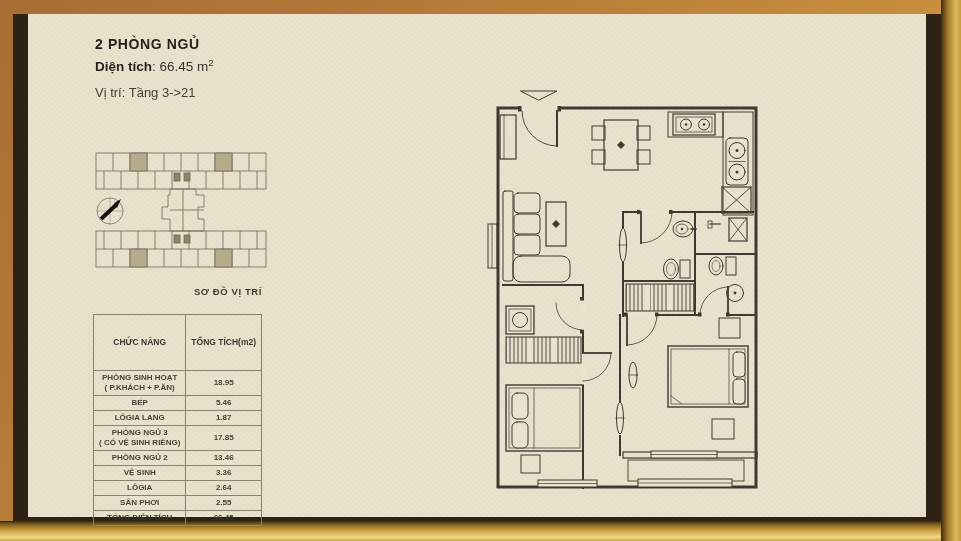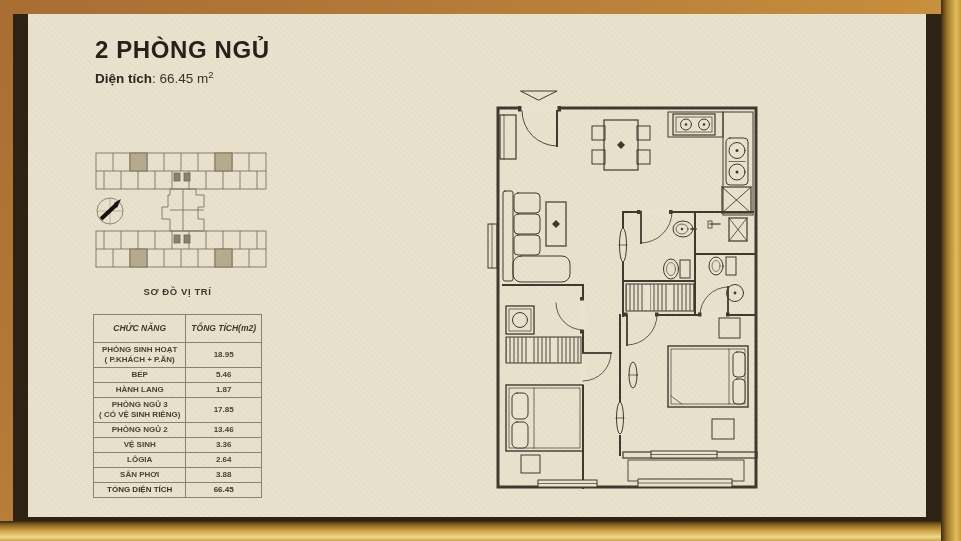--- a/index.html
+++ b/index.html
@@ -19,38 +19,38 @@
   .frame-dark{
     position:absolute;left:13px;top:14px;width:928px;height:507px;
     background:#2d2214;
   }
   .paper{
     position:absolute;left:28px;top:14px;width:898px;height:503px;
     background:#e9e2cd;
     background-image:repeating-linear-gradient(45deg,rgba(120,105,80,0.03) 0 2px,rgba(255,255,255,0.02) 2px 4px);
   }
   .info{position:absolute;left:67px;top:22px;color:#2b251d;}
-  .info h1{margin:0;font-size:24px;font-weight:bold;letter-spacing:0.6px;color:#27211a;}
+  .info h1{margin:0;font-size:14px;font-weight:bold;letter-spacing:0.6px;color:#27211a;}
   .area-line{margin:7px 0 11px;font-size:13.5px;color:#3a332a;}
   .area-line b{color:#2b251d;}
   .sup2{font-size:9.5px;position:relative;top:-5px;}
   .loc-line{margin:2px 0 0;font-size:13px;color:#453d32;}
   .siteplan{position:absolute;left:60px;top:133px;}
   .site-caption{
-    position:absolute;left:65px;top:272px;width:169px;text-align:center;
+    position:absolute;left:65px;top:272px;width:169px;text-align:right;
     font-size:9.5px;font-weight:bold;letter-spacing:0.6px;color:#3f382e;
   }
   table.area{
     position:absolute;left:65px;top:300px;width:169px;border-collapse:collapse;z-index:1;
   }
   table.area th,table.area td{
     border:1px solid #8c8170;font-size:8px;font-weight:bold;color:#4a4236;
     text-align:center;padding:2px 2px;line-height:1.25;
   }
-  table.area th{font-size:8.5px;padding:8px 2px;color:#3f382e;font-style:italic;}
+  table.area th{font-size:8.5px;padding:22px 2px;color:#3f382e;}
   table.area .l2{display:block;}
   table.area tr.total td{color:#3a3226;}
   .watermark{
     position:absolute;left:25px;top:430px;width:440px;text-align:center;z-index:2;
     font-family:"DejaVu Serif",serif;color:rgba(246,241,227,0.6);pointer-events:none;
   }
   .watermark .wm1{font-size:44px;letter-spacing:7px;}
   .watermark .wm2{font-size:14px;letter-spacing:17px;margin-top:2px;color:rgba(246,241,227,0.45);}
   .floorplan{position:absolute;left:455px;top:68px;}
 </style>
@@ -59,20 +59,21 @@
 
 <div class="gold-bottom"></div>
 <div class="gold-right"></div>
 <div class="frame-dark"></div>
 
 <div class="paper">
 
   <div class="info">
     <h1>2 PHÒNG NGỦ</h1>
     <p class="area-line"><b>Diện tích</b><span>: 66.45 m</span><span class="sup2">2</span></p>
+    <p class="loc-line">Vị trí: Tầng  3-&gt;21</p>
   </div>
 
   <svg class="siteplan" width="190" height="122" viewBox="0 0 190 122">
     <g stroke="#6f675a" stroke-width="0.8" fill="none">
 
       <rect x="8" y="6" width="170" height="36"></rect>
       <line x1="8" y1="24" x2="178" y2="24"></line>
       <line x1="25" y1="6" x2="25" y2="24"></line>
         <line x1="42" y1="6" x2="42" y2="24"></line>
         <line x1="59" y1="6" x2="59" y2="24"></line>
@@ -150,42 +151,42 @@
     <tbody>
       <tr>
           <td><span>PHÒNG SINH HOẠT</span><span class="l2">( P.KHÁCH + P.ĂN)</span></td>
           <td>18.95</td>
         </tr>
       <tr>
           <td>BẾP</td>
           <td>5.46</td>
         </tr>
       <tr>
-          <td>HÀNH LANG</td>
+          <td>LÔGIA LANG</td>
           <td>1.87</td>
         </tr>
       <tr>
           <td><span>PHÒNG NGỦ 3</span><span class="l2">( CÓ VỆ SINH RIÊNG)</span></td>
           <td>17.85</td>
         </tr>
       <tr>
           <td>PHÒNG NGỦ 2</td>
           <td>13.46</td>
         </tr>
       <tr>
           <td>VỆ SINH</td>
           <td>3.36</td>
         </tr>
       <tr>
           <td>LÔGIA</td>
           <td>2.64</td>
         </tr>
       <tr>
           <td>SÂN PHƠI</td>
-          <td>3.88</td>
+          <td>2.55</td>
         </tr>
       <tr class="total">
           <td>TỔNG DIỆN TÍCH</td>
           <td>66.45</td>
         </tr>
     </tbody>
   </table>
 
 
   <svg class="floorplan" width="290" height="422" viewBox="483 82 290 422">

